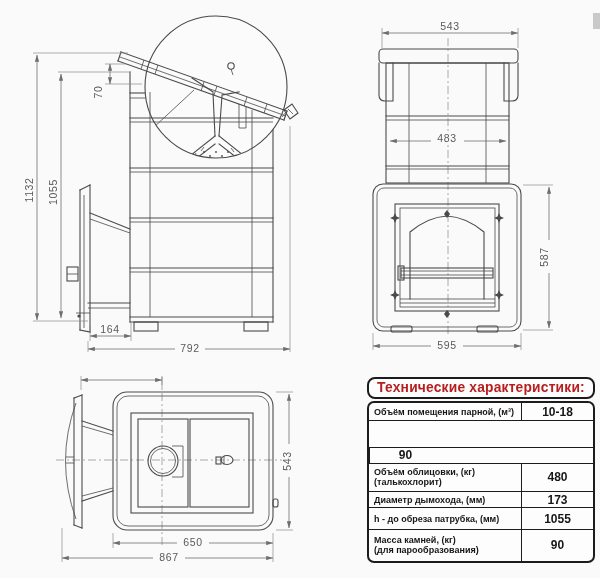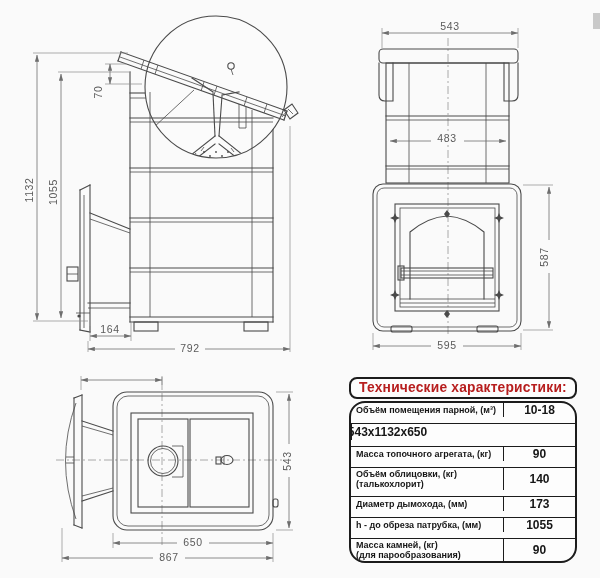--- a/index.html
+++ b/index.html
@@ -11,29 +11,29 @@
   .ln{stroke:#4a4a4a;fill:none;stroke-width:1.1;stroke-linecap:square;stroke-linejoin:miter;}
   .thin{stroke:#4a4a4a;fill:none;stroke-width:0.8;}
   .dim{stroke:#6e6e6e;fill:none;stroke-width:0.8;}
   .ext{stroke:#8a8a8a;fill:none;stroke-width:0.7;}
   .dash{stroke:#949494;fill:none;stroke-width:0.8;stroke-dasharray:8 3 2 3;}
   .dot{fill:#4a4a4a;stroke:none;}
   .whitefill{fill:#fafafa;stroke:none;}
   .circlefill{fill:#fbfbfb;stroke:none;}
   text.dimtxt{fill:#5a5a5a;font-family:"Liberation Sans",sans-serif;font-size:10.5px;letter-spacing:0.6px;text-anchor:middle;}
   
-  .spec-table{position:absolute;left:349px;top:377px;width:228px;}
+  .spec-table{position:absolute;left:367px;top:377px;width:228px;}
   .spec-title{
     box-sizing:border-box;height:22px;border:2px solid #1c1c1c;border-radius:8px;
     background:#fdfdfd;color:#b71e1e;font-weight:bold;font-size:13.8px;line-height:18px;
     text-align:center;letter-spacing:0.2px;
   }
   .spec-body{
     box-sizing:border-box;margin-top:2px;height:162px;border:2px solid #1c1c1c;
-    border-radius:16px;background:#fdfdfd;display:flex;flex-direction:column;overflow:hidden;gap:6px;
+    border-radius:7px;background:#fdfdfd;display:flex;flex-direction:column;overflow:hidden;
   }
   .spec-row{box-sizing:border-box;display:flex;flex:1 1 auto;}
   .spec-row + .spec-row{border-top:1.5px solid #1c1c1c;}
   .spec-lbl{
     flex:1 1 auto;display:flex;flex-direction:column;justify-content:center;
     padding:1px 2px 1px 5px;font-size:9px;font-weight:bold;color:#161616;line-height:1.12;
   }
   .spec-lbl .l2:empty{display:none;}
   .spec-val{
     box-sizing:border-box;width:72px;border-left:1.5px solid #1c1c1c;display:flex;
@@ -284,34 +284,30 @@
   <div class="spec-table">
     <div class="spec-title">Технические характеристики:</div>
     <div class="spec-body">
       <div class="spec-row h17">
         <div class="spec-lbl">
             <span>Объём помещения парной, (м³)</span>
           </div>
         <div class="spec-val">10-18</div>
       </div>
       <div class="spec-row h26">
-        <div class="spec-val">543х1132х650</div>
       </div>
       <div class="spec-row h16">
-        <div class="spec-lbl">
-            <span>Масса топочного агрегата, (кг)</span>
-          </div>
         <div class="spec-val">90</div>
       </div>
       <div class="spec-row h28">
         <div class="spec-lbl">
             <span>Объём облицовки, (кг)</span>
             <span class="l2">(талькохлорит)</span>
           </div>
-        <div class="spec-val">140</div>
+        <div class="spec-val">480</div>
       </div>
       <div class="spec-row h16">
         <div class="spec-lbl">
             <span>Диаметр дымохода, (мм)</span>
           </div>
         <div class="spec-val">173</div>
       </div>
       <div class="spec-row h21">
         <div class="spec-lbl">
             <span>h - до обреза патрубка, (мм)</span>

